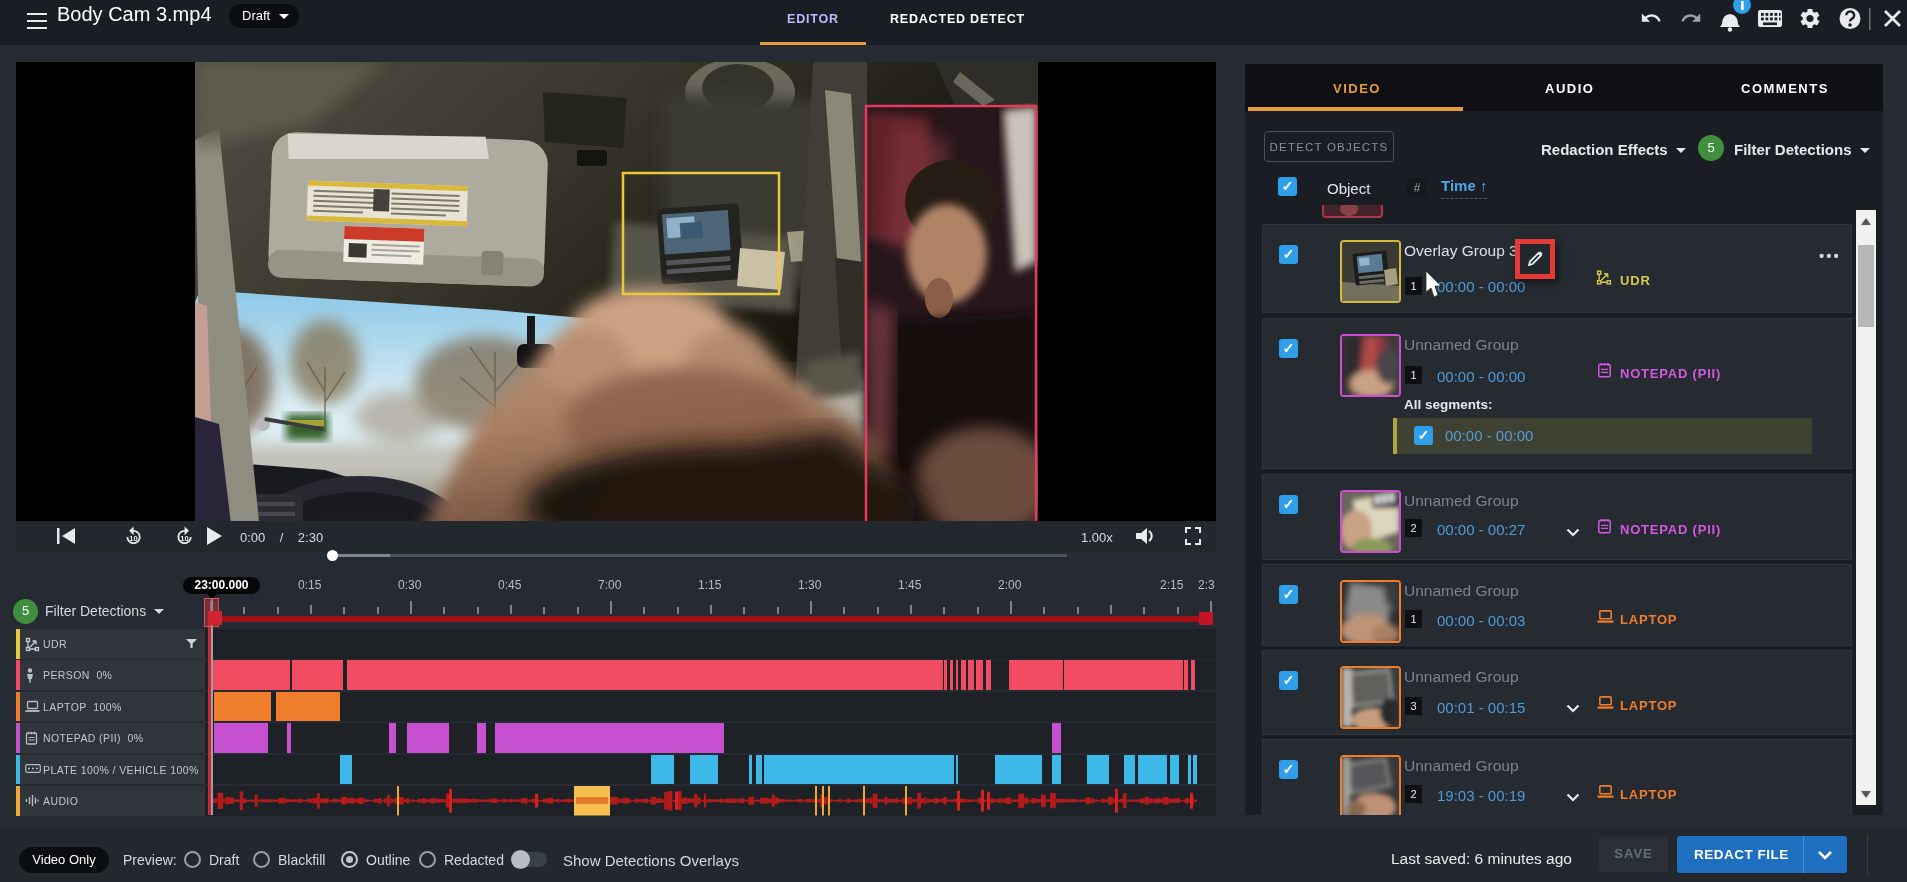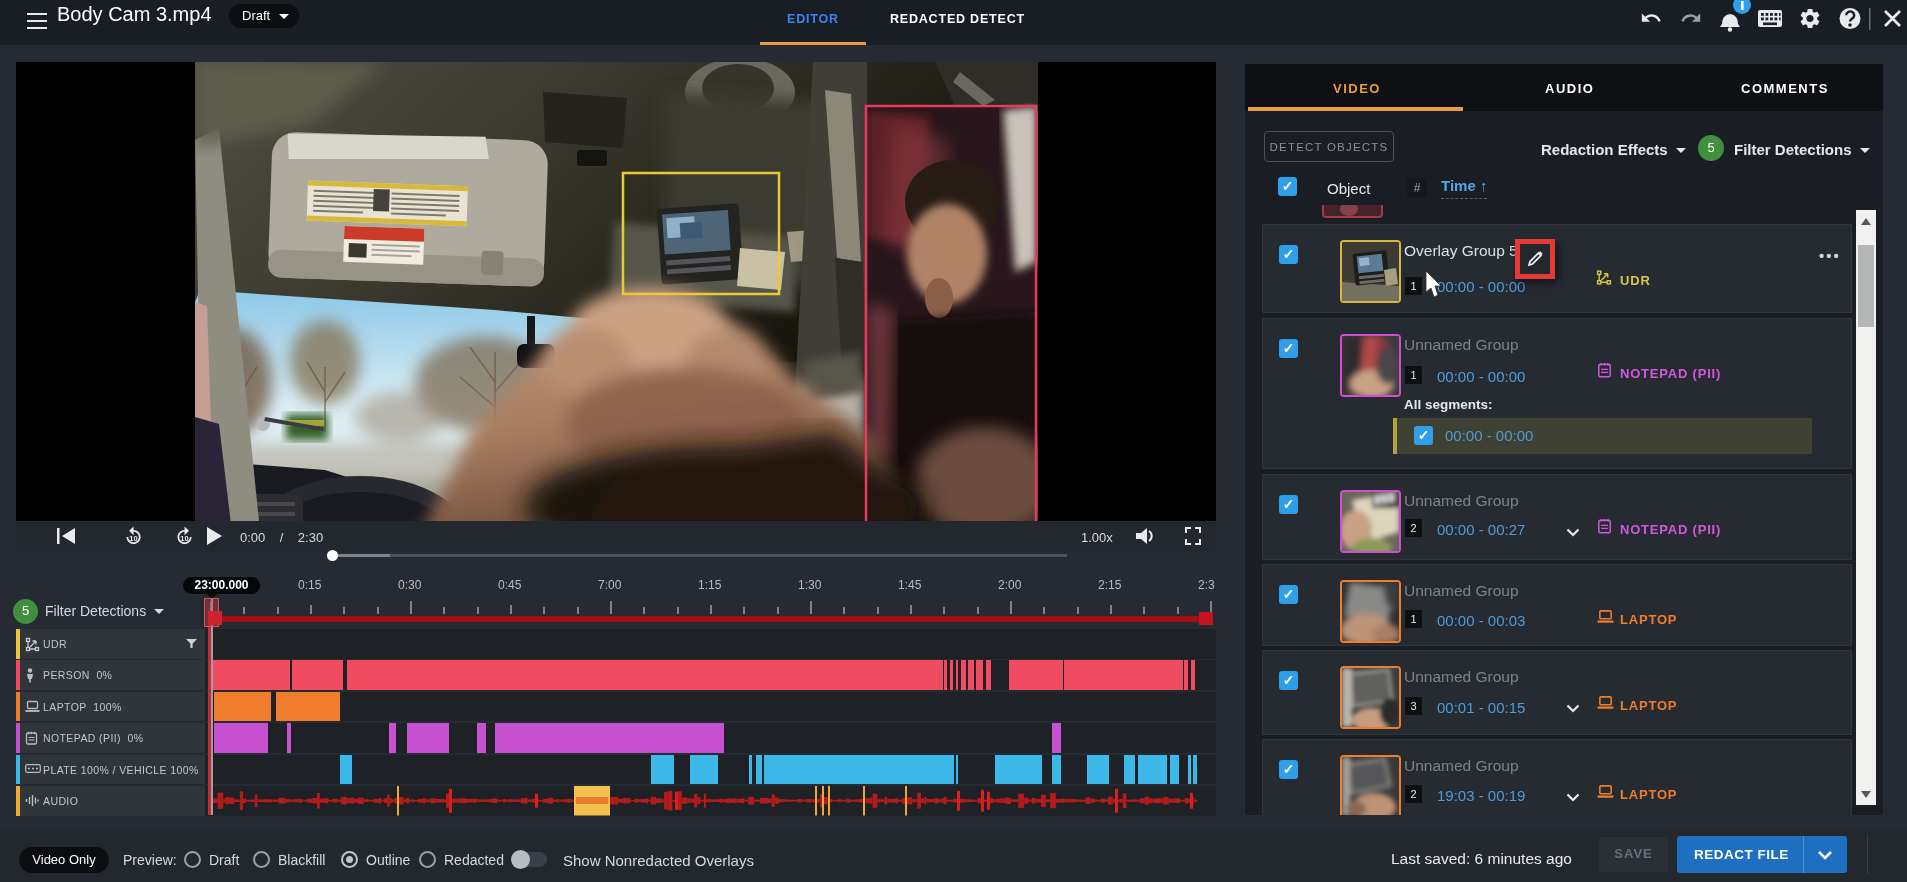--- a/index.html
+++ b/index.html
@@ -6,21 +6,21 @@
 html,body { width:1907px; height:882px; overflow:hidden; background:#262a32; font-family:"Liberation Sans", sans-serif; }
 #page { position:relative; width:1907px; height:882px; background:#262b33; }
 
 #topbar { position:absolute; left:0; top:0; width:1907px; height:45px; background:#191d24; }
 .burger { position:absolute; left:27px; top:13px; width:20px; height:16px; }
 .burger div { height:2px; background:#e8eaec; margin-bottom:5px; }
 #title { position:absolute; left:57px; top:3px; font-size:20px; color:#fff; }
 #draftpill { position:absolute; left:229px; top:4px; width:70px; height:24px; background:#0b0d10; border-radius:12px; color:#fff; font-size:13px; text-align:left; padding:4px 0 0 13px; }
 #draftpill .car { position:absolute; right:10px; top:10px; width:0; height:0; border-left:5px solid transparent; border-right:5px solid transparent; border-top:5px solid #fff; }
 .toptab { position:absolute; top:12px; font-size:12.5px; font-weight:bold; letter-spacing:0.8px; color:#fff; }
-#tab-editor { left:787px; color:#3b82f6; }
+#tab-editor { left:787px; color:#c4b5fd; }
 #tab-editor::after { content:""; position:absolute; left:-27px; top:30px; width:106px; height:3px; background:#ea9a42; }
 #tab-redacted { left:890px; }
 
 #player { position:absolute; left:16px; top:62px; width:1200px; height:479px; background:#000; }
 #videosvg { position:absolute; left:179px; top:0; }
 
 #controls { position:absolute; left:16px; top:521px; width:1200px; height:31px; background:#23272e; }
 .ctltime { position:absolute; top:9px; font-size:13px; color:#d8dbe0; }
 #slider-track { position:absolute; left:332px; top:554px; width:735px; height:3px; background:#4a525b; }
 #slider-buf { position:absolute; left:332px; top:554px; width:58px; height:3px; background:#7d858e; }
@@ -345,21 +345,21 @@
   <div id="timeline">
       <div id="tl-wrap">
 <div class="tlbl" style="left:298px;">0:15</div>
         <div class="tlbl" style="left:398px;">0:30</div>
         <div class="tlbl" style="left:498px;">0:45</div>
         <div class="tlbl" style="left:598px;">7:00</div>
         <div class="tlbl" style="left:698px;">1:15</div>
         <div class="tlbl" style="left:798px;">1:30</div>
         <div class="tlbl" style="left:898px;">1:45</div>
         <div class="tlbl" style="left:998px;">2:00</div>
-        <div class="tlbl" style="left:1098px;">2:15</div>
+        <div class="tlbl" style="left:1160px;">2:15</div>
         <div class="tlbl" style="left:1198px;">2:3</div>
         <div class="tick" style="left:210.0px; top:601px; height:13px;"></div>
         <div class="tick" style="left:243.3px; top:607px; height:7px;"></div>
         <div class="tick" style="left:276.7px; top:607px; height:7px;"></div>
         <div class="tick" style="left:310.0px; top:605px; height:9px;"></div>
         <div class="tick" style="left:343.3px; top:607px; height:7px;"></div>
         <div class="tick" style="left:376.7px; top:607px; height:7px;"></div>
         <div class="tick" style="left:410.0px; top:601px; height:13px;"></div>
         <div class="tick" style="left:443.3px; top:607px; height:7px;"></div>
         <div class="tick" style="left:476.7px; top:607px; height:7px;"></div>
@@ -789,21 +789,21 @@
     <div class="botlbl" style="left:278px;">Blackfill</div>
     <div class="radio" style="left:341px; border-color:#c0c5ca;">
         <div style="position:absolute;left:3px;top:3px;width:7px;height:7px;border-radius:50%;background:#c0c5ca;"></div>
       </div>
     <div class="botlbl" style="left:366px;">Outline</div>
     <div class="radio" style="left:419px;"></div>
     <div class="botlbl" style="left:444px;">Redacted</div>
     <div id="toggle">
         <div class="knob"></div>
       </div>
-    <div class="botlbl" style="left:563px; font-size:15px;">Show Nonredacted Overlays</div>
+    <div class="botlbl" style="left:563px; font-size:15px;">Show Detections Overlays</div>
     <div id="lastsaved">Last saved: 6 minutes ago</div>
     <div id="savebtn">SAVE</div>
     <div id="redactbtn">
         <span class="txt">REDACT FILE</span>
         <span class="div"></span>
  <svg width="16" height="10" viewBox="0 0 16 10" style="position:absolute;left:140px;top:14px;">
           <path d="M2,2 L8,8 L14,2" stroke="#fff" stroke-width="2.6" fill="none"></path>
         </svg>
       </div>
     <div id="rdivider"></div>
@@ -833,21 +833,21 @@
               <polygon points="0,40 57,44 57,59 0,59" fill="#73705f"></polygon>
               <rect x="12" y="10" width="34" height="32" rx="2" fill="#1c1c1a" transform="rotate(-6 29 26)"></rect>
               <rect x="16" y="13" width="25" height="17" fill="#5a7a96" transform="rotate(-6 29 26)"></rect>
               <rect x="18" y="15" width="10" height="8" fill="#93b5cc" transform="rotate(-6 29 26)"></rect>
               <g fill="#6a6a64" transform="rotate(-6 29 26)">
                 <rect x="16" y="33" width="25" height="3"></rect>
                 <rect x="16" y="38" width="25" height="3"></rect>
               </g>
               <polygon points="42,28 54,26 56,42 44,44" fill="#a89e80"></polygon>
             </svg></div>
-<div class="gname" style="top:17px;color:#dde0e3;">Overlay Group 5</div>
+<div class="gname" style="top:17px;color:#dde0e3;">Overlay Group 3</div>
 <div class="badge" style="top:52px;">1</div>
 <div class="gtime" style="top:53px;">00:00 - 00:00</div>
 <span style="position:absolute;left:333px;top:44px;"><svg width="16" height="17" viewBox="0 0 15 15">
               <g stroke="#d8c84a" stroke-width="1.3" fill="none">
                 <rect x="1.5" y="1.5" width="3" height="3"></rect>
                 <rect x="1.5" y="10.5" width="3" height="3"></rect>
                 <rect x="10.5" y="10.5" width="3" height="3"></rect>
                 <path d="M3,4.5 L3,10.5 M4.5,12 L10.5,12"></path>
                 <path d="M5,10 L11,4 M11,4 L7.5,4 M11,4 L11,7.5"></path>
               </g>

